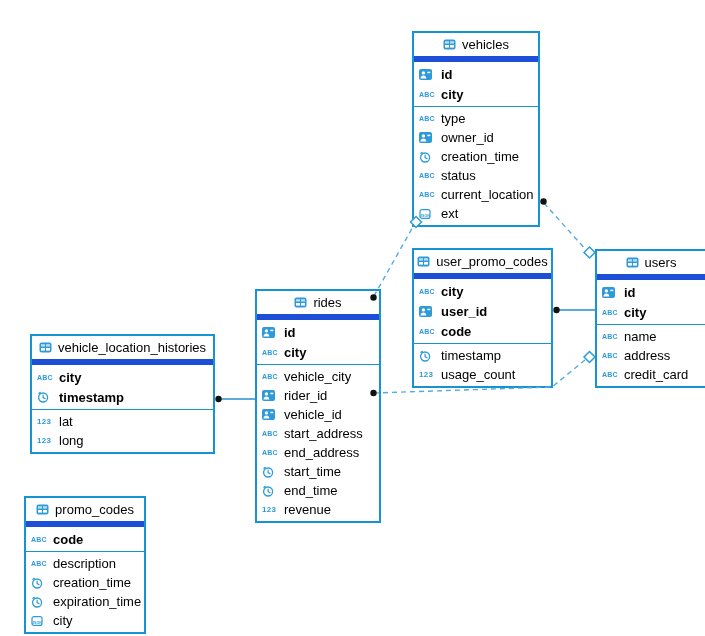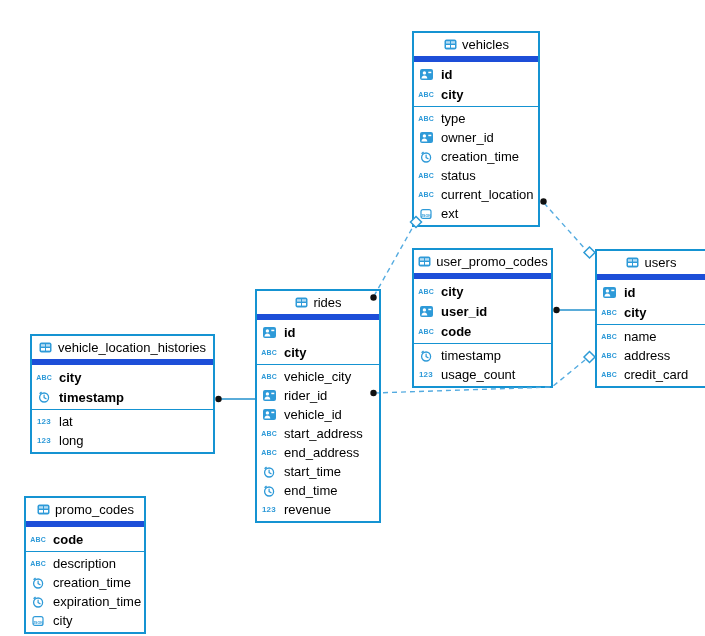--- a/index.html
+++ b/index.html
@@ -7,21 +7,21 @@
   #stage{position:relative;width:705px;height:636px;overflow:hidden;background:#ffffff;}
   .table{position:absolute;box-sizing:border-box;background:#ffffff;border:2px solid #1593d2;z-index:1;}
   .hdr{height:23px;display:flex;align-items:center;justify-content:center;gap:5px;
        border-bottom:6px solid #1d4ed8;font-size:13px;color:#000;}
   .sec{padding:2px 0;}
   .sec.pk{border-bottom:1px solid #1593d2;}
   .row{height:19px;display:flex;align-items:center;gap:8px;padding:0 3px 0 5px;
        font-size:13px;color:#000;white-space:nowrap;}
   .sec.pk .row{height:20px;}
   .sec.pk .row .lbl{font-weight:700;}
-  .ic{width:14px;min-width:14px;display:flex;justify-content:center;align-items:center;}
+  .ic{width:14px;min-width:14px;display:flex;align-items:center;}
   .tx{font-weight:700;font-size:7px;color:#2e9ad8;letter-spacing:.2px;}
   .num{font-weight:700;font-size:8px;color:#2e9ad8;letter-spacing:.3px;}
   #overlay{position:absolute;left:0;top:0;z-index:2;pointer-events:none;}
   #overlay .dash{stroke:#54abe0;stroke-width:1.4;stroke-dasharray:5 4;fill:none;}
   #overlay .solid{stroke:#2391cd;stroke-width:1.5;fill:none;}
   #overlay .dot{fill:#111111;}
   #overlay .dia{fill:#ffffff;stroke:#2d9bd6;stroke-width:1.5;}
 </style>
 </head>
 <body>

